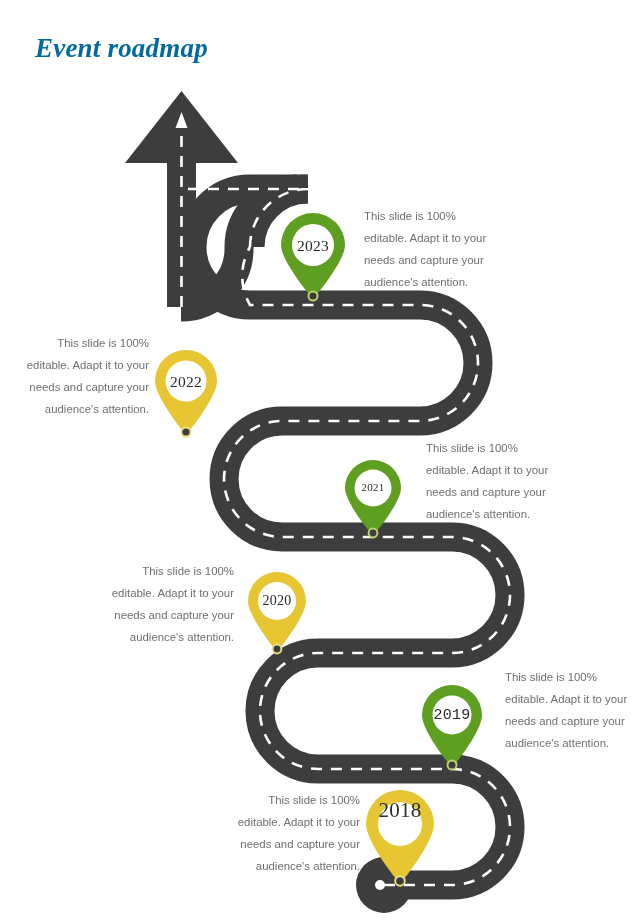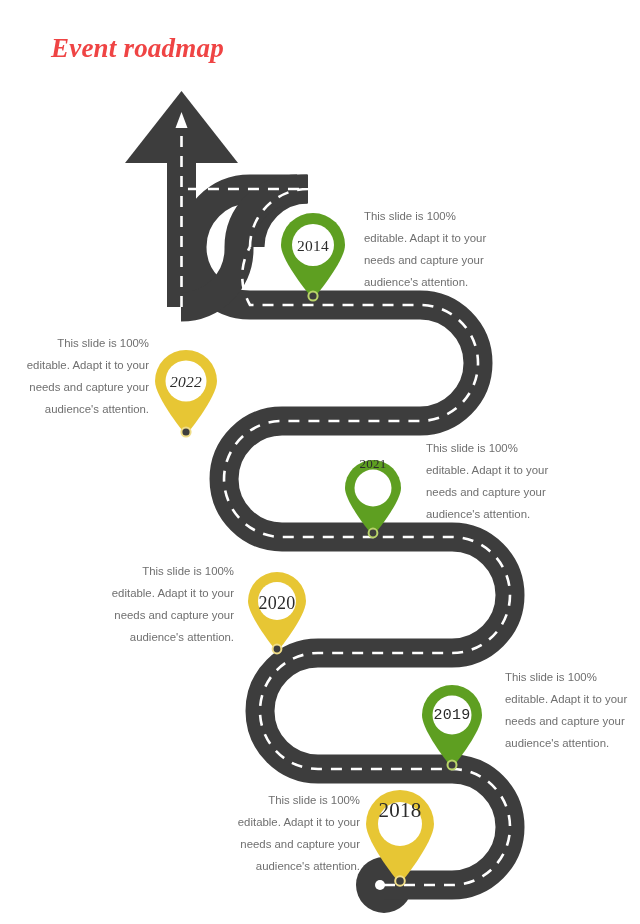--- a/index.html
+++ b/index.html
@@ -15,24 +15,23 @@
     font-family: "Liberation Sans", sans-serif;
   }
   #page-title {
     position: absolute;
     left: 35px;
     top: 33px;
     font-family: "Liberation Serif", serif;
     font-weight: bold;
     font-style: italic;
     font-size: 27px;
-    color: #ef4444;
+    color: #0369a1;
     letter-spacing: 0.2px;
     white-space: nowrap;
-    margin-left: 16px;
   }
   #roadmap-canvas {
     position: absolute;
     left: 0;
     top: 0;
     width: 640px;
     height: 924px;
   }
   .desc-block {
     position: absolute;
@@ -163,24 +162,24 @@
   <g>
     <path d="M 400 884
              C 400 884 366 843 366 824
              A 34 34 0 1 1 434 824
              C 434 843 400 884 400 884 Z" fill="#e7c634"></path>
     <circle cx="400" cy="824" r="22" fill="#ffffff"></circle>
     <circle cx="400" cy="881" r="4.8" fill="#3d3d3d" stroke="#efdc86" stroke-width="2"></circle>
   </g>
 </svg>
 
-<div class="pin-year" style="left:283px; top:237px; width:60px;">2014</div>
-<div class="pin-year" style="left:156px; top:373px; width:60px;font-style:italic;">2022</div>
-<div class="pin-year" style="left:343px; top:456px; width:60px; font-size:13px;">2021</div>
-<div class="pin-year" style="left:247px; top:593px; width:60px; font-size:18px;">2020</div>
+<div class="pin-year" style="left:283px; top:237px; width:60px;">2023</div>
+<div class="pin-year" style="left:156px; top:373px; width:60px;">2022</div>
+<div class="pin-year" style="left:343px; top:481px; width:60px; font-size:11px;">2021</div>
+<div class="pin-year" style="left:247px; top:593px; width:60px; font-size:14px;">2020</div>
 <div class="pin-year" style="left:422px; top:707px; width:60px; font-size:15px;font-family:Liberation Mono, monospace;">2019</div>
 <div class="pin-year" style="left:369px; top:798px; width:62px; font-size:21px;">2018</div>
 
 <div class="desc-block desc-right" style="left:364px; top:205px;">This slide is 100% editable. Adapt it to your needs and capture your audience's attention.</div>
 <div class="desc-block desc-left" style="left:17px;  top:332px;">This slide is 100% editable. Adapt it to your needs and capture your audience's attention.</div>
 <div class="desc-block desc-right" style="left:426px; top:437px;">This slide is 100% editable. Adapt it to your needs and capture your audience's attention.</div>
 <div class="desc-block desc-left" style="left:102px; top:560px;">This slide is 100% editable. Adapt it to your needs and capture your audience's attention.</div>
 <div class="desc-block desc-right" style="left:505px; top:666px;">This slide is 100% editable. Adapt it to your needs and capture your audience's attention.</div>
 <div class="desc-block desc-left" style="left:228px; top:789px;">This slide is 100% editable. Adapt it to your needs and capture your audience's attention.</div>
 

